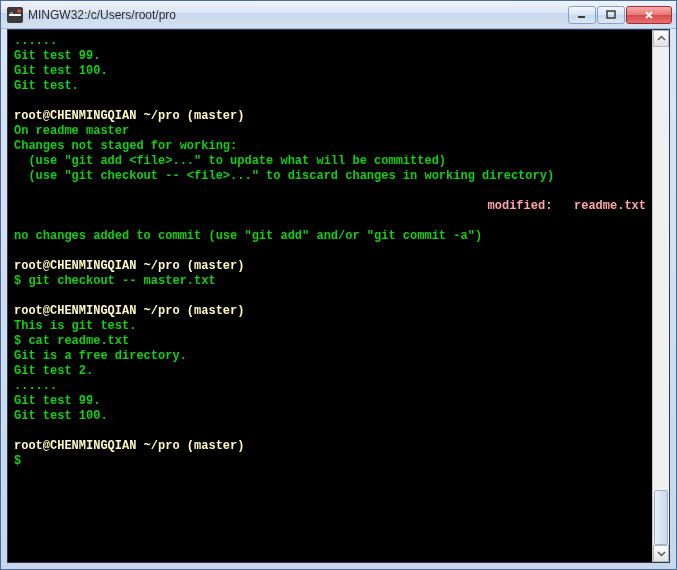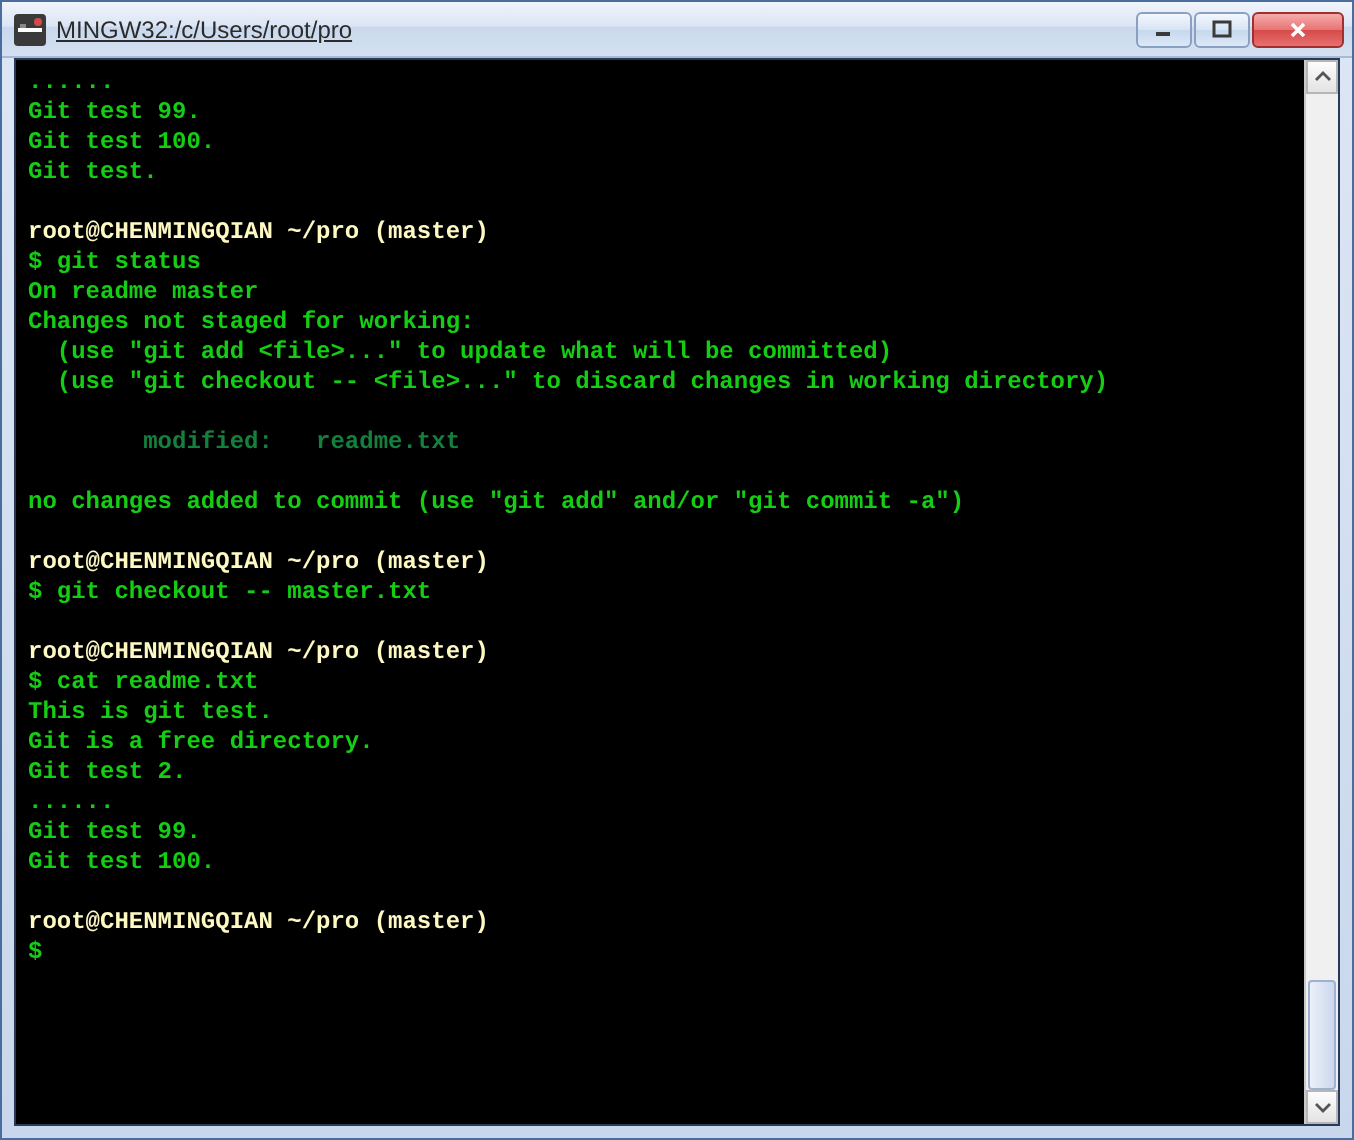--- a/index.html
+++ b/index.html
@@ -31,21 +31,20 @@
       height: 16px;
       margin-right: 5px;
       flex-shrink: 0;
     }
     .title-text {
       flex: 1;
       font-size: 12px;
       color: #2b2b2b;
       white-space: nowrap;
       overflow: hidden;
-      text-decoration: underline;
     }
     .window-controls {
       display: flex;
       gap: 1px;
     }
     .ctrl-btn {
       width: 28px;
       height: 18px;
       border: 1px solid #8aa0c0;
       border-radius: 3px;
@@ -71,21 +70,21 @@
       flex: 1;
       padding: 4px 6px;
       font-family: "Courier New", monospace;
       font-size: 12px;
       line-height: 15px;
       color: #14cd14;
       overflow: hidden;
       font-weight: bold;
     }
     .terminal .prompt { color: #fef9c3; }
-    .terminal .red { color: #15803d; }
+    .terminal .red { color: #fca5a5; text-align: right; }
     .terminal .line { white-space: pre; min-height: 15px; }
     .scrollbar {
       width: 17px;
       background: #e9e9e9;
       display: flex;
       flex-direction: column;
       border-left: 1px solid #c8c8c8;
     }
     .scroll-btn {
       height: 17px;
@@ -143,36 +142,35 @@
   </div>
 
   <div class="client-area">
     <div class="terminal" id="terminal">
         <div class="line">......</div>
         <div class="line">Git test 99.</div>
         <div class="line">Git test 100.</div>
         <div class="line">Git test.</div>
         <div class="line"></div>
         <div class="line prompt">root@CHENMINGQIAN ~/pro (master)</div>
-        <div class="line">$ git status</div>
         <div class="line">On readme master</div>
         <div class="line">Changes not staged for working:</div>
         <div class="line">  (use "git add &lt;file&gt;..." to update what will be committed)</div>
         <div class="line">  (use "git checkout -- &lt;file&gt;..." to discard changes in working directory)</div>
         <div class="line"></div>
         <div class="line red">        modified:   readme.txt</div>
         <div class="line"></div>
         <div class="line">no changes added to commit (use "git add" and/or "git commit -a")</div>
         <div class="line"></div>
         <div class="line prompt">root@CHENMINGQIAN ~/pro (master)</div>
         <div class="line">$ git checkout -- master.txt</div>
         <div class="line"></div>
         <div class="line prompt">root@CHENMINGQIAN ~/pro (master)</div>
+        <div class="line">This is git test.</div>
         <div class="line">$ cat readme.txt</div>
-        <div class="line">This is git test.</div>
         <div class="line">Git is a free directory.</div>
         <div class="line">Git test 2.</div>
         <div class="line">......</div>
         <div class="line">Git test 99.</div>
         <div class="line">Git test 100.</div>
         <div class="line"></div>
         <div class="line prompt">root@CHENMINGQIAN ~/pro (master)</div>
         <div class="line">$</div>
       </div>
     <div class="scrollbar">

